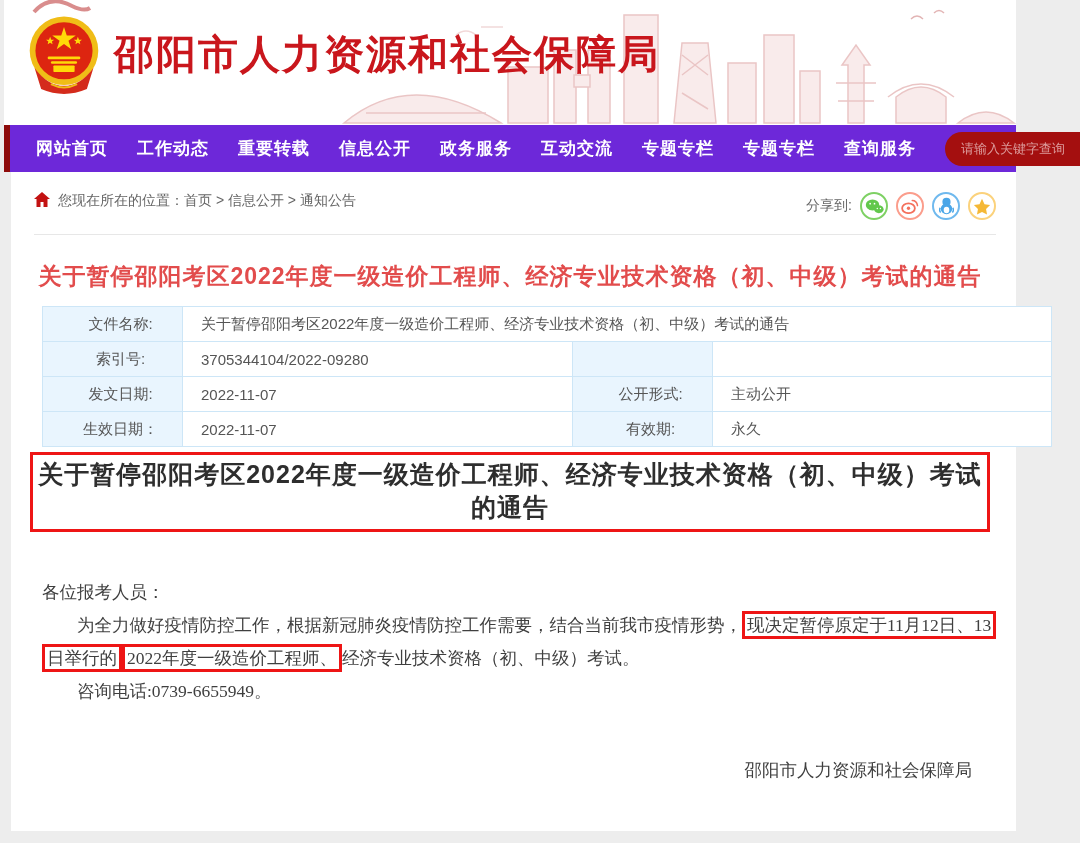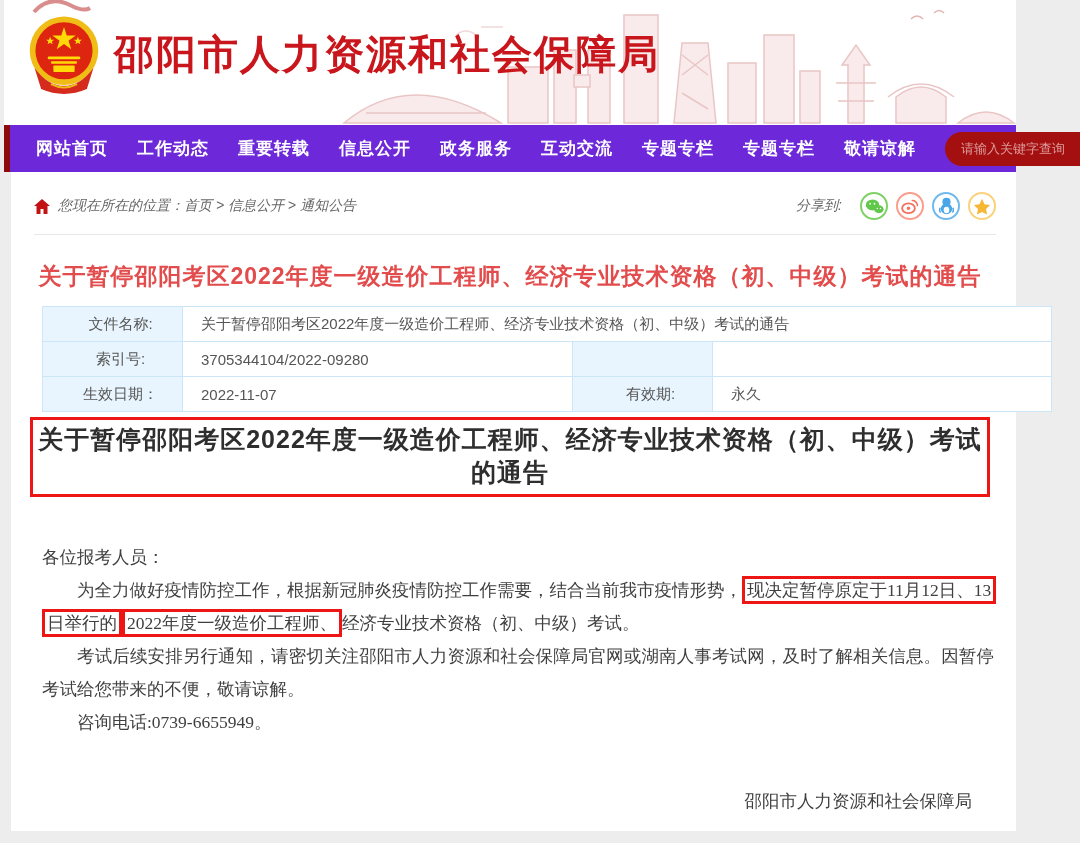--- a/index.html
+++ b/index.html
@@ -22,25 +22,25 @@
   .nav-item { color:#fff; font-size:17px; font-weight:bold; margin-right:29px; cursor:pointer;
               letter-spacing:1px; white-space:nowrap; }
   .search-box { margin-left:auto; margin-right:16px; width:204px; height:34px; background:#a40f0f;
                 border-radius:17px; display:flex; align-items:center; padding:0 12px 0 16px; }
   .search-box input { flex:1; background:transparent; border:none; outline:none; color:#f2c9c9;
                       font-size:13px; }
   .search-box input::placeholder { color:#dc9b9b; }
   .search-icon { width:20px; height:20px; cursor:pointer; }
 
   
-  .crumb-row { display:flex; align-items:center; padding:20px 20px 0 30px;font-style:italic; }
+  .crumb-row { display:flex; align-items:flex-start; padding:20px 20px 0 30px; }
   .home-icon { width:16px; height:15px; margin-right:8px; }
   .crumb-text { font-size:14px; color:#666; cursor:pointer; }
   .share-area { margin-left:auto; display:flex; align-items:center; }
-  .share-label { font-size:14px; color:#666; margin-right:10px; }
+  .share-label { font-size:14px; color:#666; }
   .share-circle { width:28px; height:28px; border-radius:50%; background:#fff; margin-left:8px;
                   display:flex; align-items:center; justify-content:center; cursor:pointer; }
   .sc-wechat { border:2px solid #7ed164; }
   .sc-weibo  { border:2px solid #fb9d8c; }
   .sc-qq     { border:2px solid #6fb9ee; }
   .sc-qzone  { border:2px solid #fbd27c; }
   .divider { height:1px; background:#e7e7e7; margin:14px 20px 0 30px; }
 
   
   .article-title { text-align:center; color:#e24c4c; font-size:23px; font-weight:bold;
@@ -121,21 +121,21 @@
 
   <div class="nav">
     <span class="nav-item">网站首页</span>
     <span class="nav-item">工作动态</span>
     <span class="nav-item">重要转载</span>
     <span class="nav-item">信息公开</span>
     <span class="nav-item">政务服务</span>
     <span class="nav-item">互动交流</span>
     <span class="nav-item">专题专栏</span>
     <span class="nav-item">专题专栏</span>
-    <span class="nav-item">敬请谅解</span>
+    <span class="nav-item">查询服务</span>
     <div class="search-box">
       <input type="text" placeholder="请输入关键字查询" style="">
       <svg class="search-icon" viewBox="0 0 20 20">
         <circle cx="8.5" cy="8.5" r="5.5" stroke="#e3a0a0" stroke-width="2" fill="none"></circle>
         <line x1="12.8" y1="12.8" x2="18" y2="18" stroke="#e3a0a0" stroke-width="2"></line>
       </svg>
     </div>
   </div>
 
   <div class="crumb-row">
@@ -195,34 +195,39 @@
       <td class="lbl">文件名称:</td>
       <td colspan="3">关于暂停邵阳考区2022年度一级造价工程师、经济专业技术资格（初、中级）考试的通告</td>
     </tr>
     <tr>
       <td class="lbl">索引号:</td>
       <td>3705344104/2022-09280</td>
       <td class="lbl"></td>
       <td></td>
     </tr>
     <tr>
+      <td class="lbl">发文日期:</td>
+      <td>2022-11-07</td>
+      <td class="lbl">公开形式:</td>
+      <td>主动公开</td>
+    </tr>
+    <tr>
       <td class="lbl">生效日期：</td>
       <td>2022-11-07</td>
       <td class="lbl">有效期:</td>
       <td>永久</td>
     </tr>
   </tbody>
     </table>
 
   <div class="boxed-title">关于暂停邵阳考区2022年度一级造价工程师、经济专业技术资格（初、中级）考试的通告</div>
 
   <div class="doc-body">
     <p>各位报考人员：</p>
     <p class="indent"><span>为全力做好疫情防控工作，根据新冠肺炎疫情防控工作需要，结合当前我市疫情形势，</span><span class="hl">现决定暂停原定于11月12日、13日举行的</span><span class="hl">2022年度一级造价工程师、</span><span>经济专业技术资格（初、中级）考试。</span></p>
-    <p class="indent">考试后续安排另行通知，请密切关注邵阳市人力资源和社会保障局官网或湖南人事考试网，及时了解相关信息。因暂停考试给您带来的不便，敬请谅解。</p>
     <p class="indent">咨询电话:0739-6655949。</p>
 
     <div class="footer-sign">
       <div class="footer-org">邵阳市人力资源和社会保障局</div>
 
     </div>
   </div>
 
   <div class="edge-left"></div>
   <div class="edge-bottom"></div>

